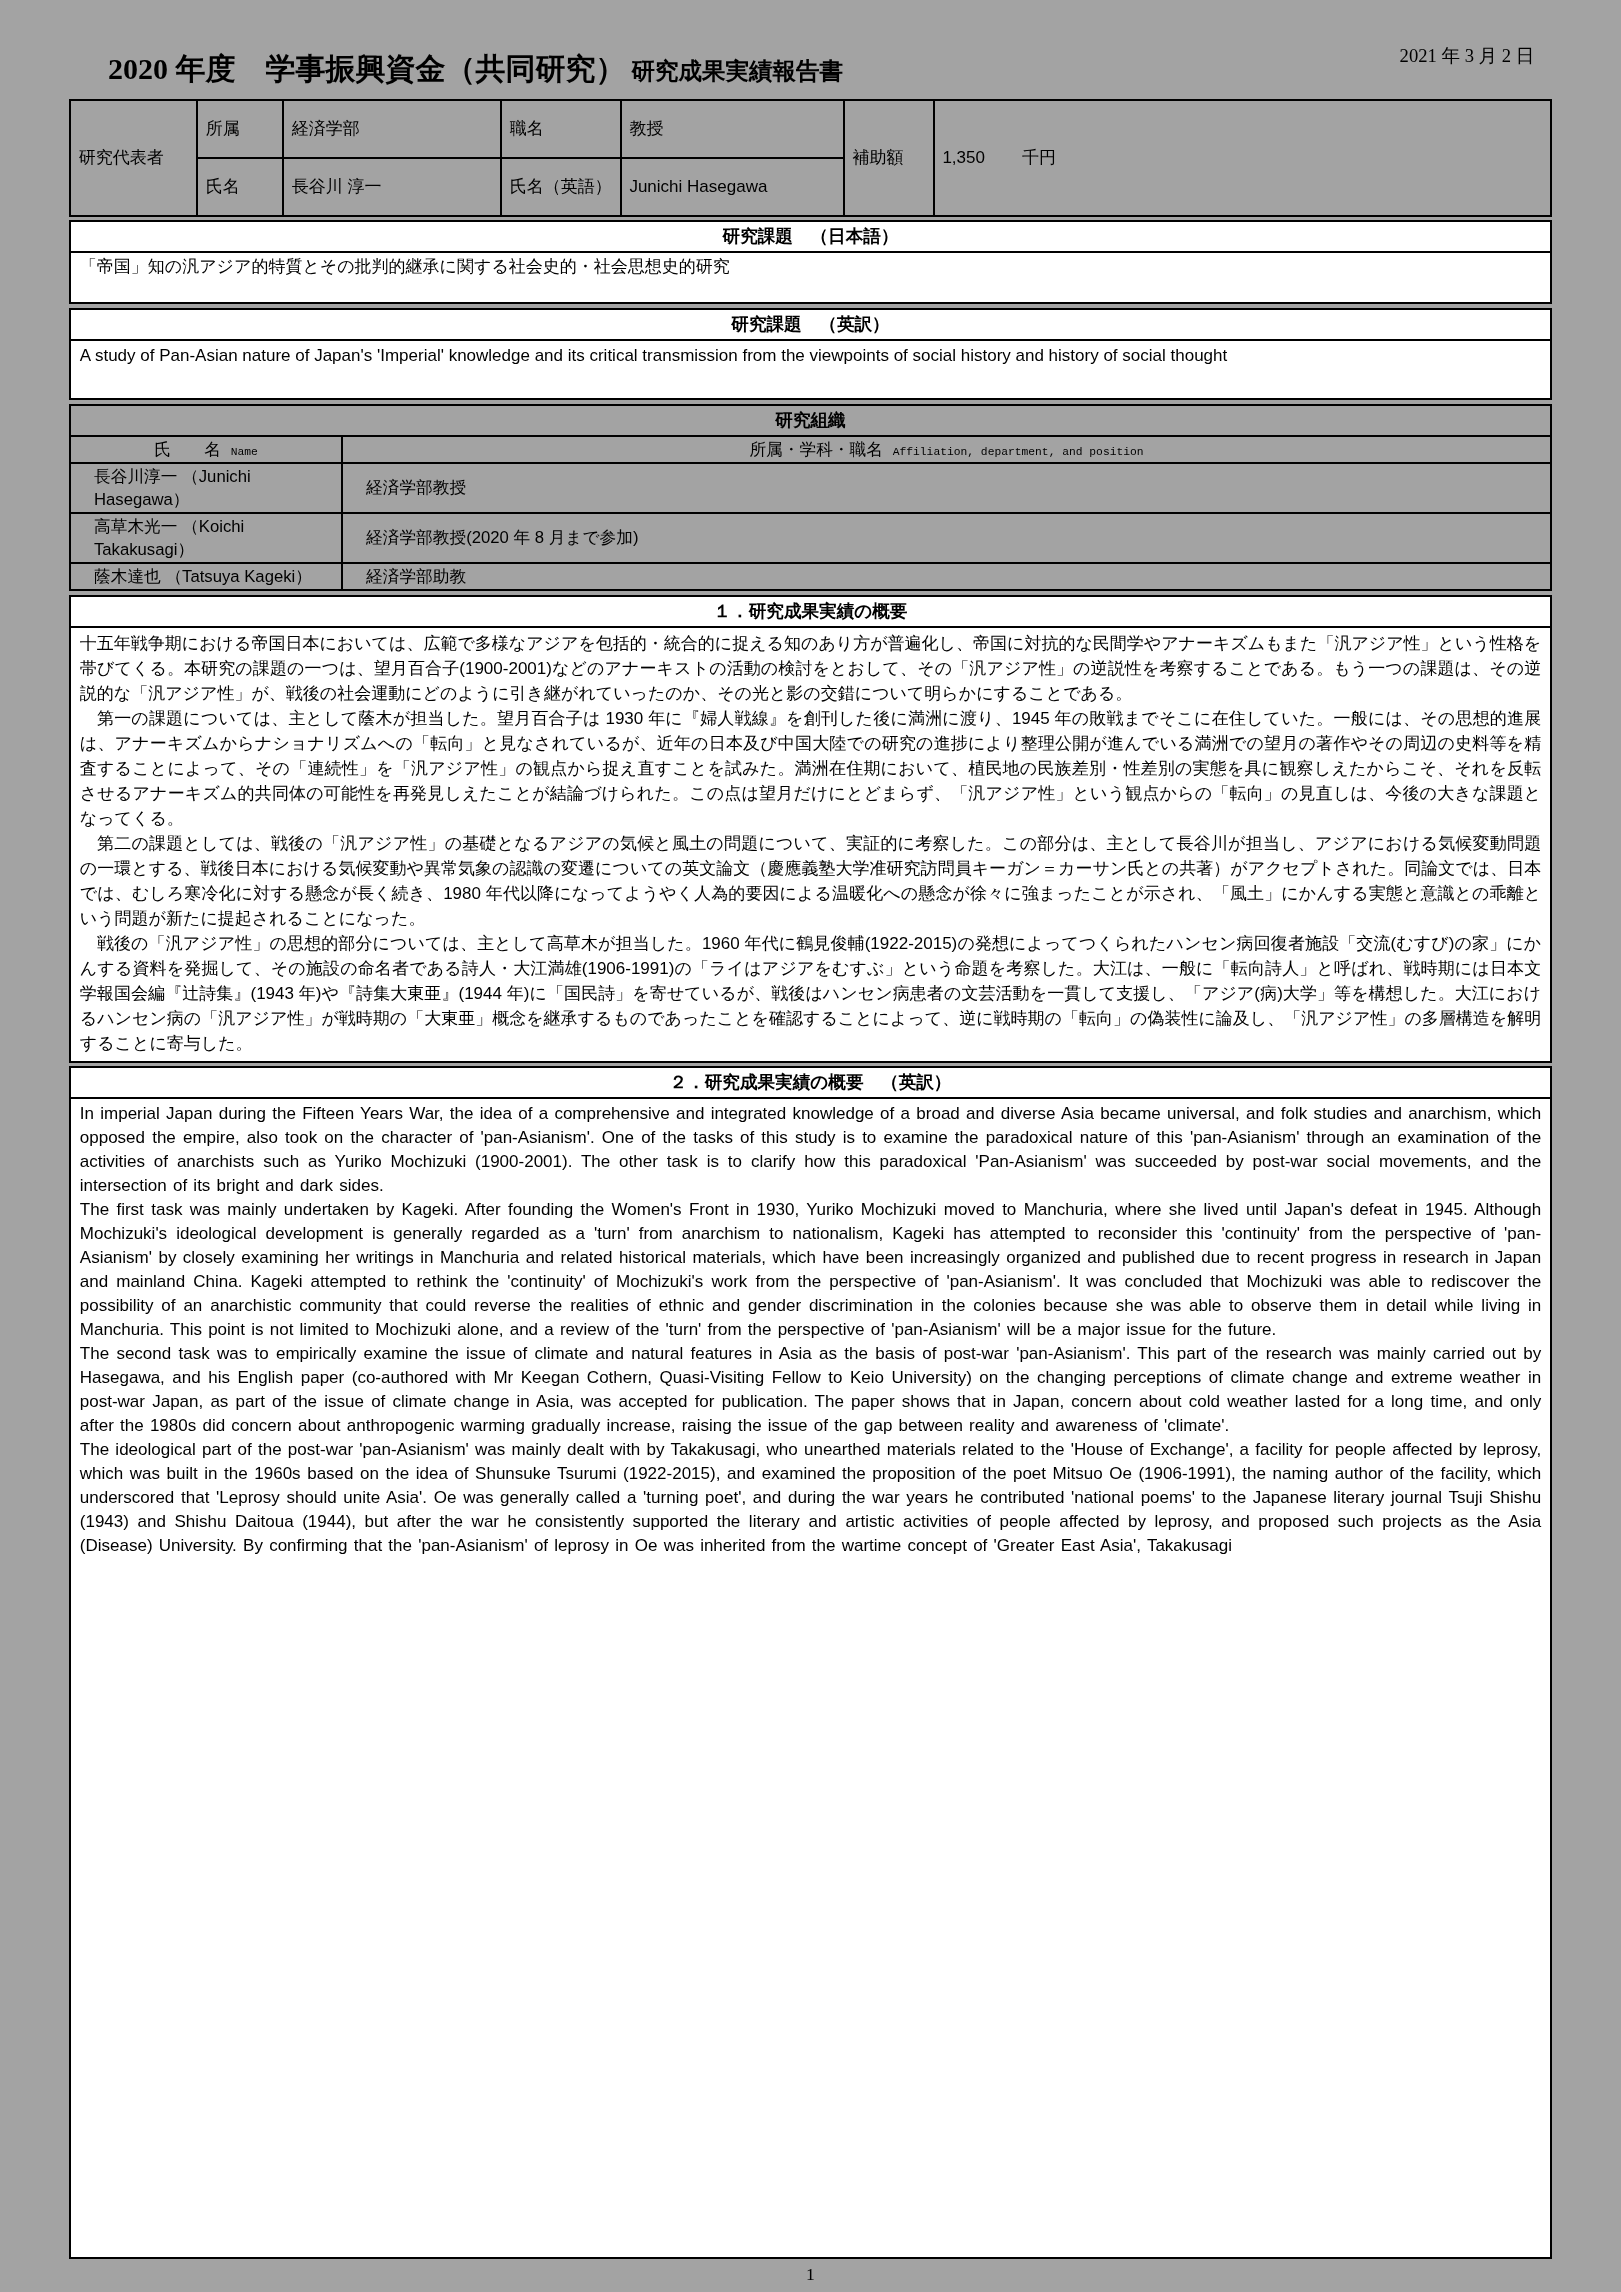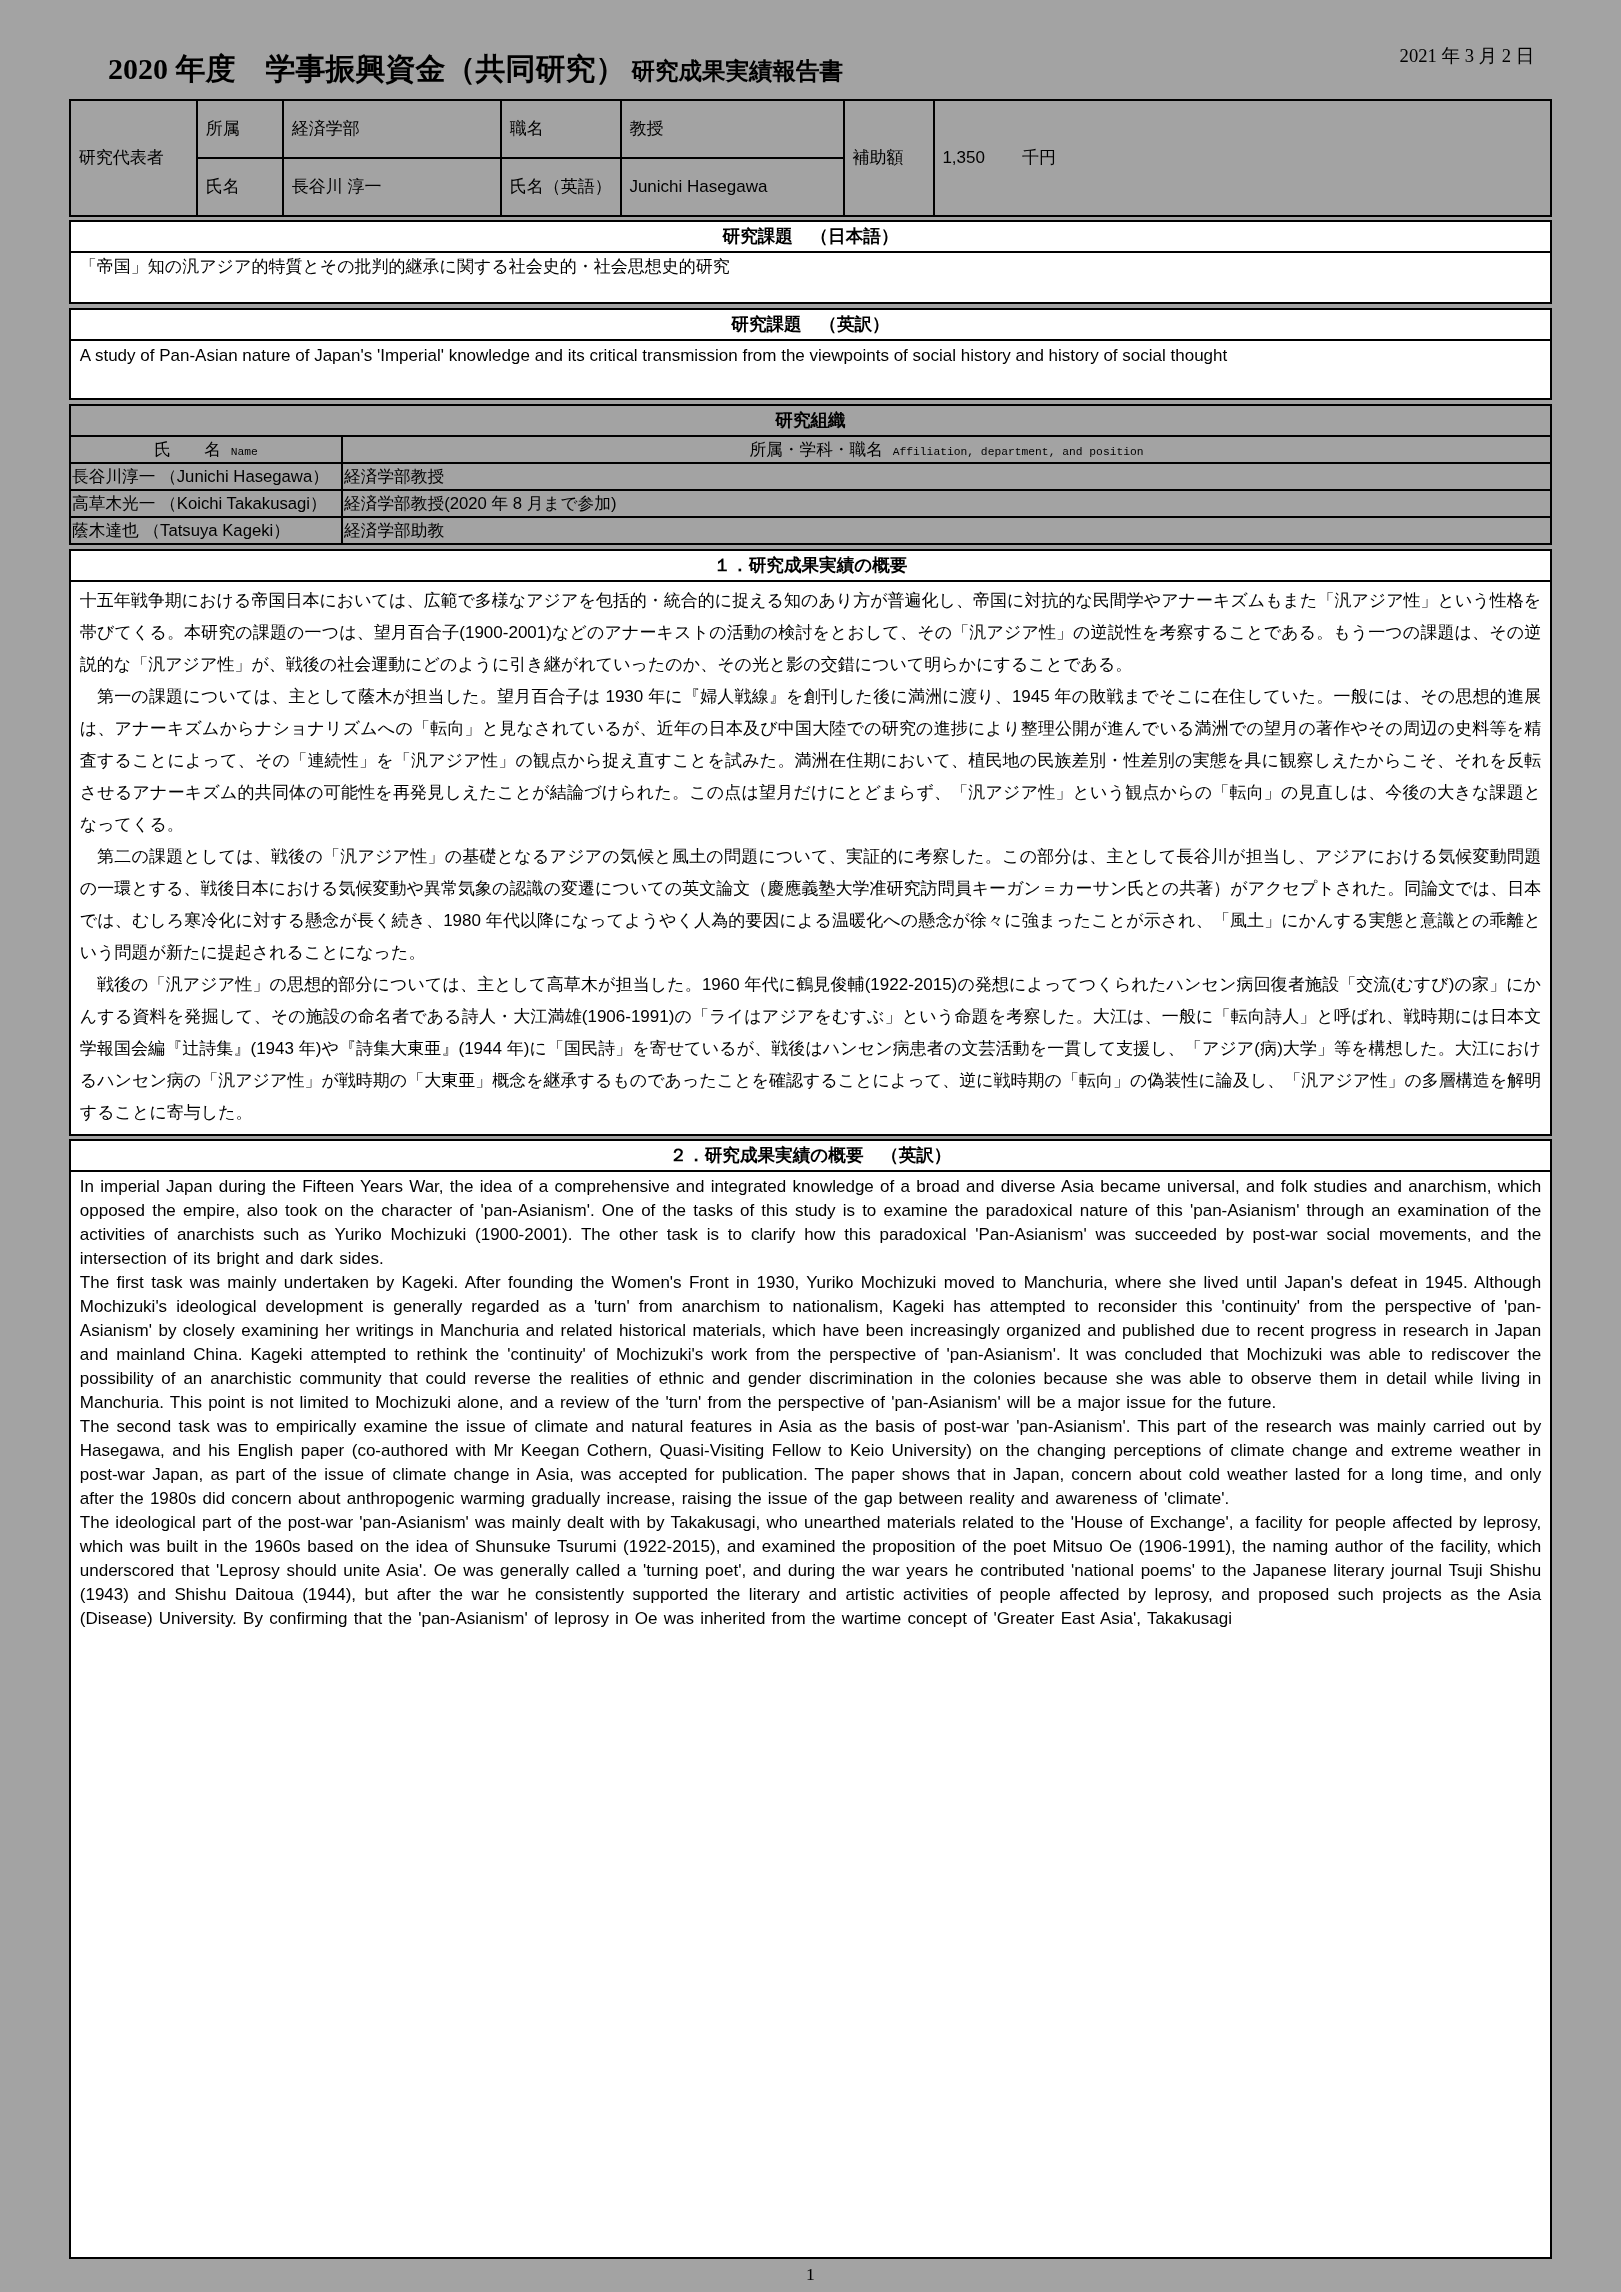--- a/index.html
+++ b/index.html
@@ -55,33 +55,33 @@
   }
   .section-body {
     font-size:17px; padding:2.9px 8.8px 4.9px 8.8px;
     text-align:justify; line-height:22.5px;
     white-space:pre-line;
   }
   .topic-body-jp { min-height:49px; }
   .topic-body-en { min-height:57px; line-height:24.5px; }
   
   .org-table { margin-top:3.9px; }
-  .org-table td { border:2px solid #000; font-size:16.7px; padding:1px 1px; vertical-align:middle; }
+  .org-table td { border:2px solid #000; font-size:16.7px; padding:1px 23px; vertical-align:middle; }
   .org-table .sec-title {
     text-align:center; font-weight:bold; font-size:17.6px; padding:2px 0 2.9px 0;
   }
   .org-table .org-head { text-align:center; height:24.5px; }
   .org-table .org-head .sub {
     font-family:"Liberation Mono", monospace;
     font-size:11.3px; margin-left:9.8px;
   }
   .org-table .org-row td { height:23.5px; }
   .col-name { width:272px; }
   
-  .jp-body { min-height:427px; line-height:32px; }
+  .jp-body { min-height:427px; line-height:25px; }
   .section.grow { flex:1 1 0; min-height:0; display:flex; flex-direction:column; }
   .section.grow .section-body { flex:1 1 auto; overflow:hidden; line-height:24px; word-spacing:1.5px; }
   
   .page-number {
     text-align:center; font-family:"Liberation Serif", serif;
     font-size:17.6px; padding-top:4.9px; flex:0 0 auto;
   }
 </style>
 </head>
 <body>

